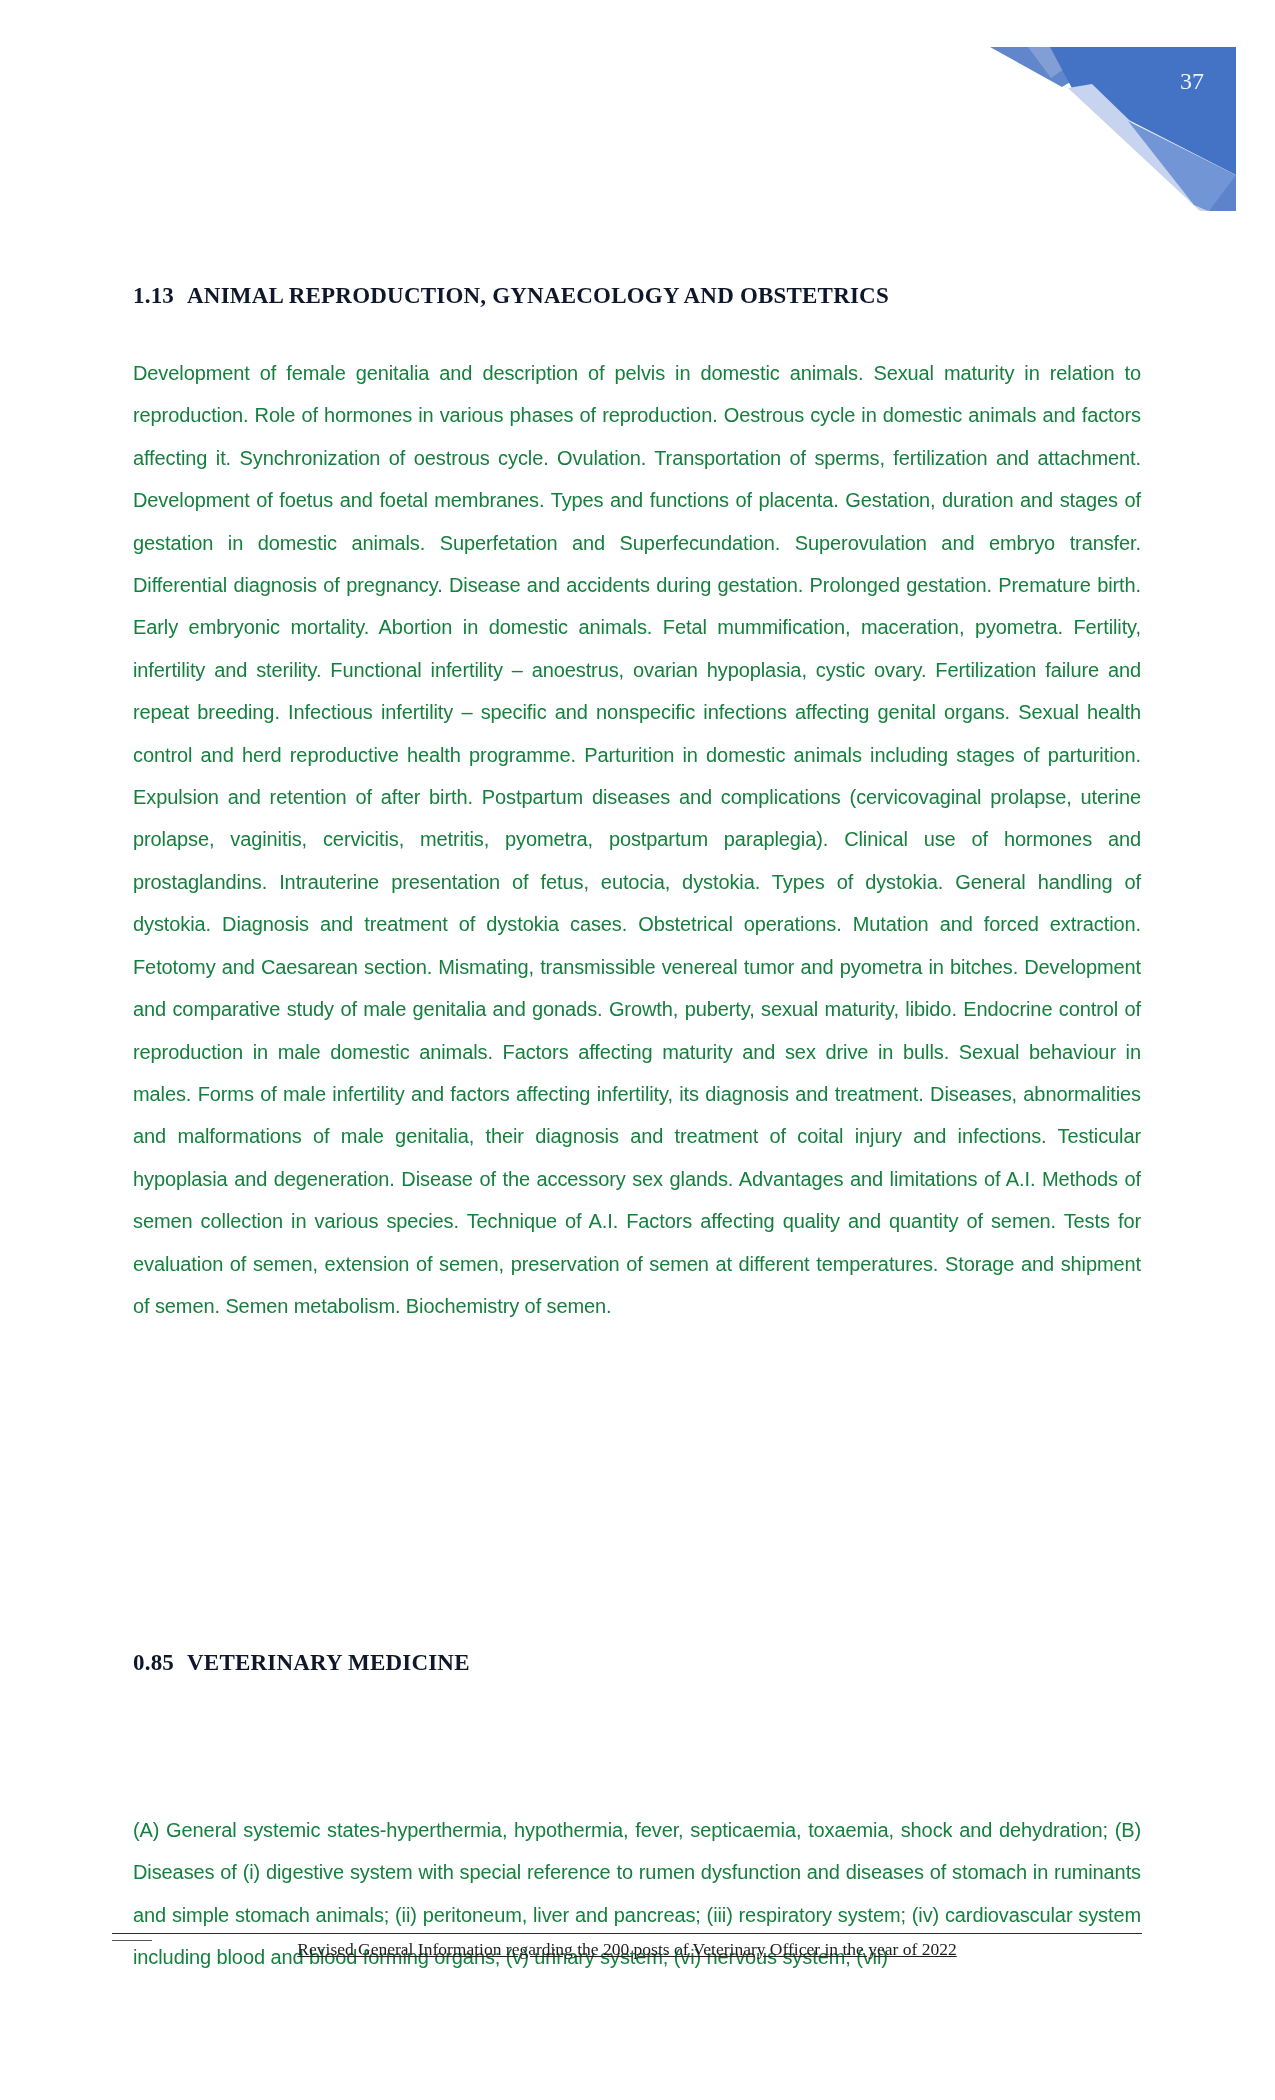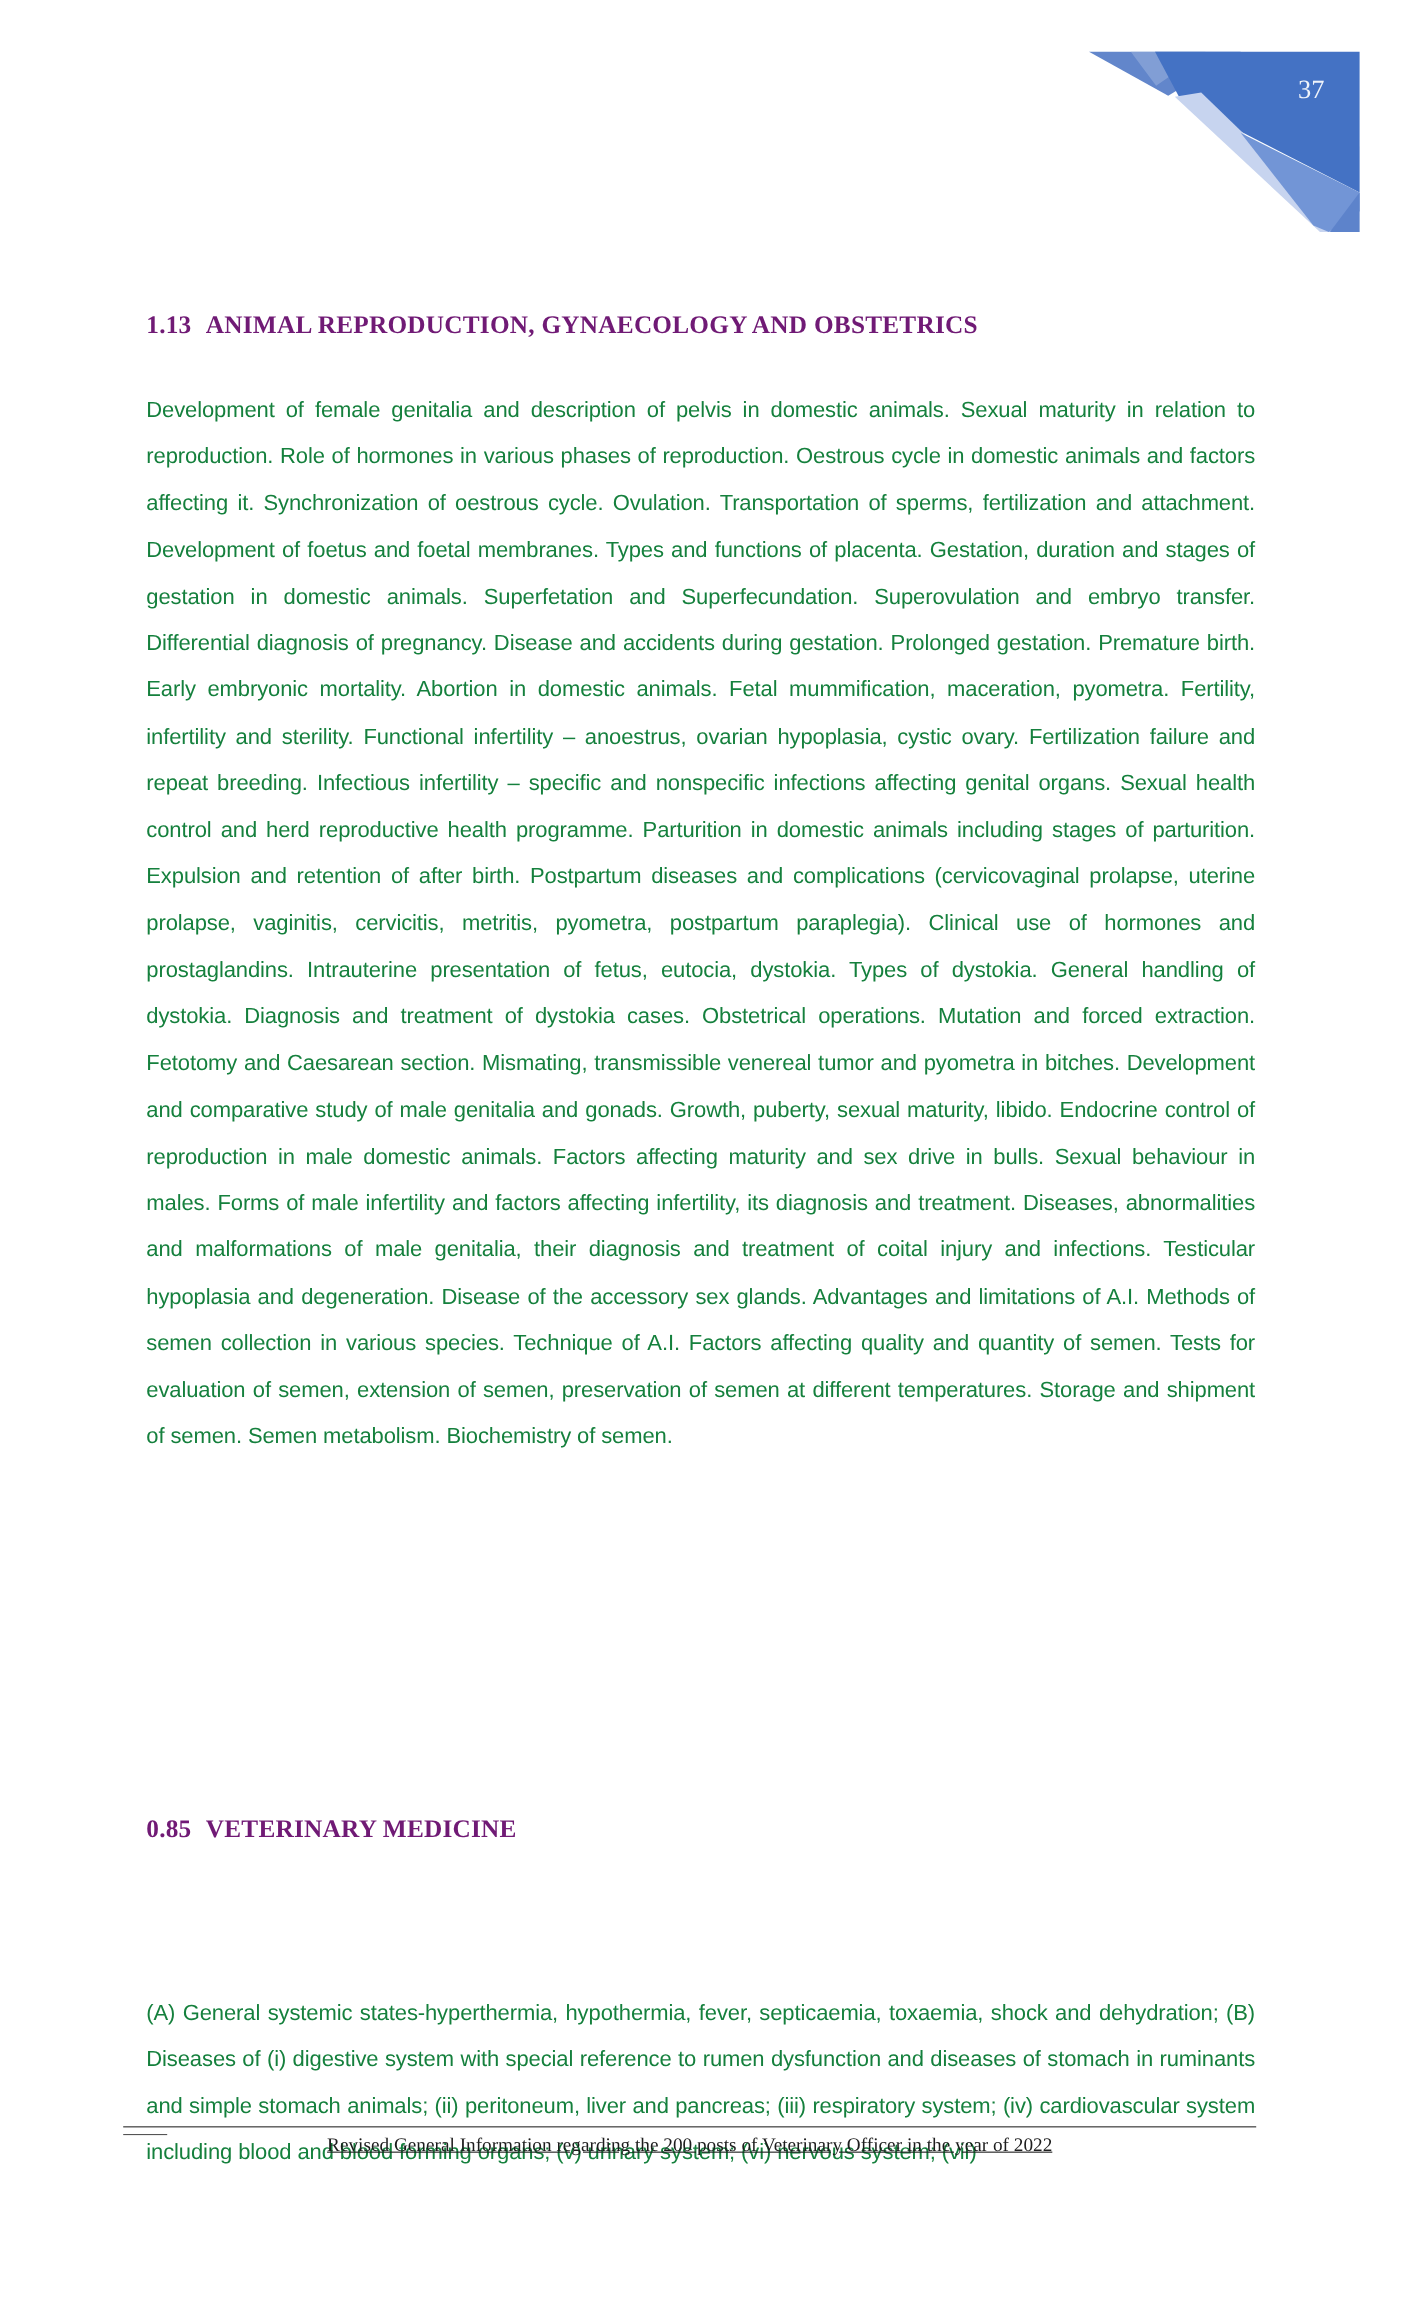--- a/index.html
+++ b/index.html
@@ -5,21 +5,21 @@
   html,body{margin:0;padding:0;}
   body{
     width:1275px;height:2100px;position:relative;background:#ffffff;
     font-family:"Liberation Sans", sans-serif;color:#1f1f1f;overflow:hidden;
   }
   .corner-art{position:absolute;top:45px;right:37px;width:250px;height:170px;}
   .page-number-svg{font-family:"Liberation Serif", serif;}
   .content{position:absolute;left:133px;width:1008px;}
   .sec-heading{
     font-family:"Liberation Serif", serif;font-weight:bold;font-size:23px;
-    color:#701a75;letter-spacing:0.2px;white-space:nowrap;
+    color:#0f172a;letter-spacing:0.2px;white-space:nowrap;
   }
   .sec-heading .sec-num{display:inline-block;margin-right:13px;}
   .sec-body{
     font-size:20px;line-height:42.4px;text-align:justify;text-justify:inter-word;
     color:#15803d;letter-spacing:-0.1px;margin:0;
   }
   .heading-113{top:283px;}
   .para-113{top:352px;}
   .heading-114{top:1650px;}
   .para-114{top:1809px;}

